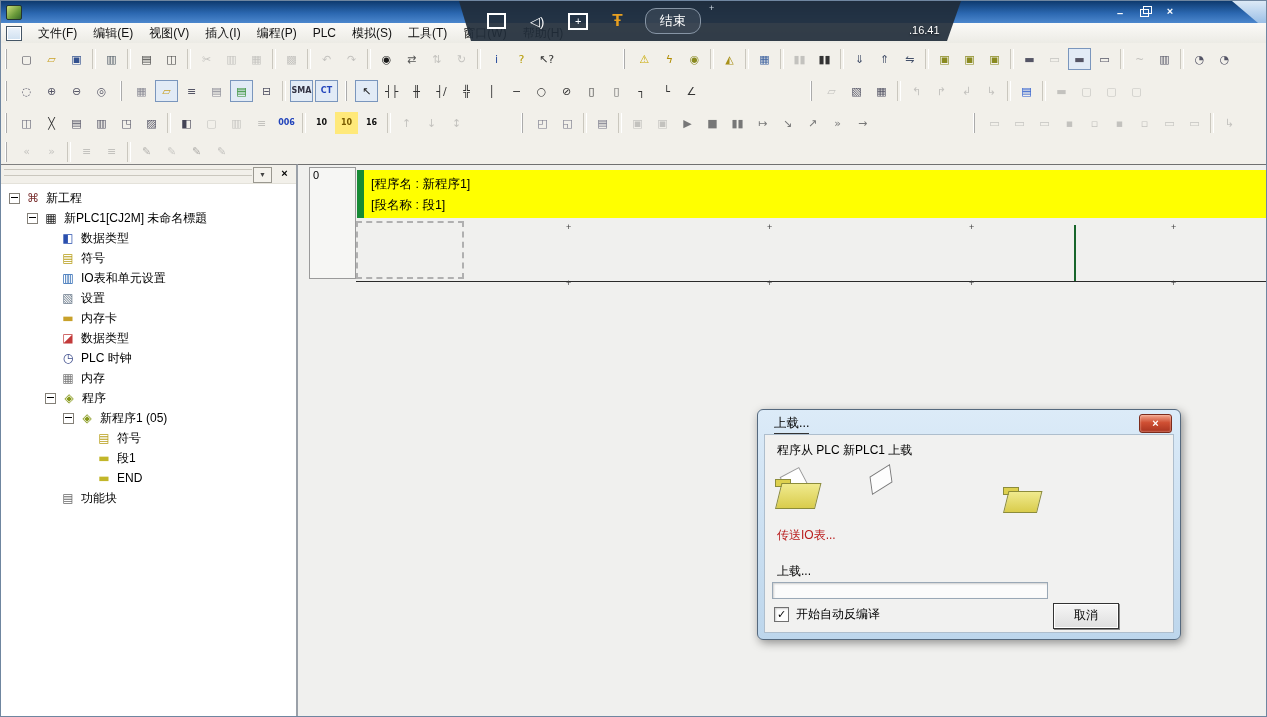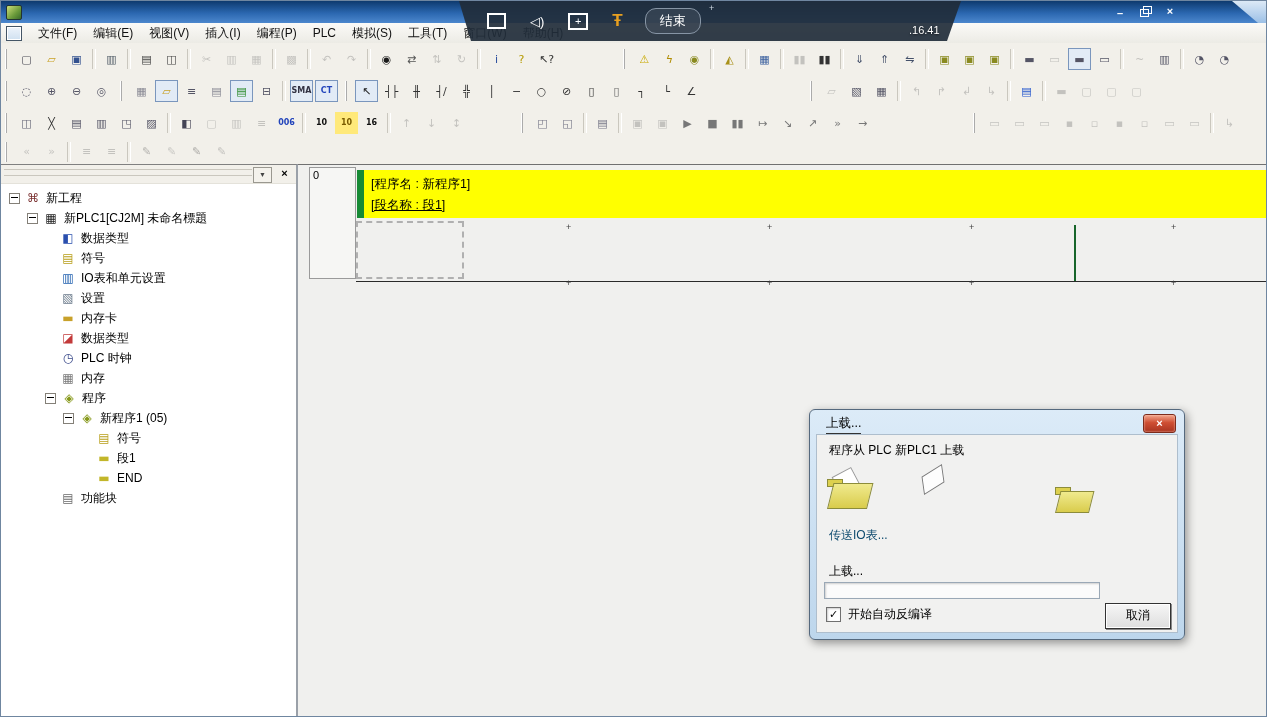--- a/index.html
+++ b/index.html
@@ -81,48 +81,48 @@
     font-family:"DejaVu Sans",sans-serif;}
 
   
   .ladder{position:absolute;left:297px;top:163px;right:0;bottom:0;background:#f0f0ee;border-top:1px solid #707070;}
   .rung-col{position:absolute;left:11px;top:2px;width:47px;height:112px;background:#f6f6f4;
     border:1px solid #9a9a9a;box-sizing:border-box;}
   .rung-num{position:absolute;left:3px;top:1px;font-size:11px;color:#000;}
   .banner{position:absolute;left:59px;top:5px;right:0;height:48px;background:#ffff00;}
   .banner-green{position:absolute;left:0;top:0;bottom:0;width:7px;background:#178a35;}
   .bline{position:absolute;left:14px;color:#000;font-size:12.5px;white-space:nowrap;}
-  .bline1{top:6px;} .bline2{top:27px;text-decoration:underline;}
+  .bline1{top:6px;} .bline2{top:27px;}
   .sel-box{position:absolute;left:58px;top:56px;width:108px;height:58px;border:2px dashed #b0b0b0;box-sizing:border-box;}
   .plus{position:absolute;font-size:9px;color:#444;line-height:1;}
   .vgreen{position:absolute;left:776px;top:60px;width:2px;height:57px;background:#17652a;}
   .rail{position:absolute;left:58px;right:0;top:116px;height:1px;background:#2a2a2a;}
 
   
-  .dialog{position:absolute;left:808px;top:408px;width:376px;height:231px;z-index:40;
+  .dialog{position:absolute;left:756px;top:408px;width:424px;height:231px;z-index:40;
     background:linear-gradient(#dcebf8,#bdd6ec);border:1px solid #55697e;border-radius:6px;
     box-shadow:2px 3px 10px rgba(0,0,0,.4);box-sizing:border-box;}
   .dlg-title{position:absolute;left:16px;top:5px;font-size:12.5px;color:#000;border-bottom:1px solid #333;padding-bottom:1px;}
   .dlg-close{position:absolute;right:8px;top:4px;width:31px;height:17px;border:1px solid #7c2c1c;border-radius:3px;
     background:linear-gradient(#f2a58c,#cf4f33 45%,#a93420);color:#fff;text-align:center;line-height:16px;
     font-size:11px;font-weight:bold;box-shadow:inset 0 0 2px #ffd0c0;}
   .dlg-body{position:absolute;left:6px;right:6px;top:24px;bottom:6px;background:#f1f1f0;border:1px solid #aebecd;}
   .dlg-msg{position:absolute;left:12px;top:7px;color:#000;}
   .folder{position:absolute;}
   .folder .tab{position:absolute;left:0;top:0;width:14px;height:6px;background:#ddd04e;border:1px solid #8c8c3a;}
   .folder .bodyp{position:absolute;left:0;top:4px;width:38px;height:24px;background:linear-gradient(#f0ea8e,#d9cc4c);
     border:1px solid #8c8c3a;transform:skewX(-14deg);transform-origin:bottom left;}
   .folder .sheet{position:absolute;left:8px;top:-8px;width:20px;height:18px;background:#fff;border:1px solid #9a9a9a;
     transform:rotate(-28deg);}
   .f-left{left:10px;top:44px;width:44px;height:34px;}
   .f-right{left:238px;top:52px;width:38px;height:28px;}
   .f-right .bodyp{width:32px;height:20px;}
   .fly-sheet{position:absolute;left:104px;top:36px;width:22px;height:15px;background:#fdfdfd;border:1px solid #777;
     transform:rotate(-32deg) skewX(-24deg);}
-  .dlg-transfer{position:absolute;left:12px;top:92px;color:#0c4a6e;}
+  .dlg-transfer{position:absolute;left:12px;top:92px;color:#b91c1c;}
   .dlg-upload{position:absolute;left:12px;top:128px;color:#000;}
   .progress{position:absolute;left:7px;top:147px;width:274px;height:15px;background:#fbfbfb;
     border:1px solid #9aa8b6;box-shadow:inset 1px 1px 2px rgba(0,0,0,.18);}
   .progress .fill{height:100%;background:#3a6fb0;}
   .chkrow{position:absolute;left:9px;top:171px;display:flex;align-items:center;}
   .chk{width:13px;height:13px;background:#fff;border:1px solid #707070;box-shadow:inset 1px 1px 2px #ccc;
     font-size:11px;font-weight:bold;line-height:12px;text-align:center;color:#000;margin-right:7px;}
   .btn-cancel{position:absolute;left:288px;top:168px;width:64px;height:24px;background:linear-gradient(#f6f6f6,#dedede);
     border:1px solid #333;box-shadow:inset 0 0 0 1px #fff, 1px 1px 0 #888;text-align:center;line-height:23px;color:#000;}
 </style>

